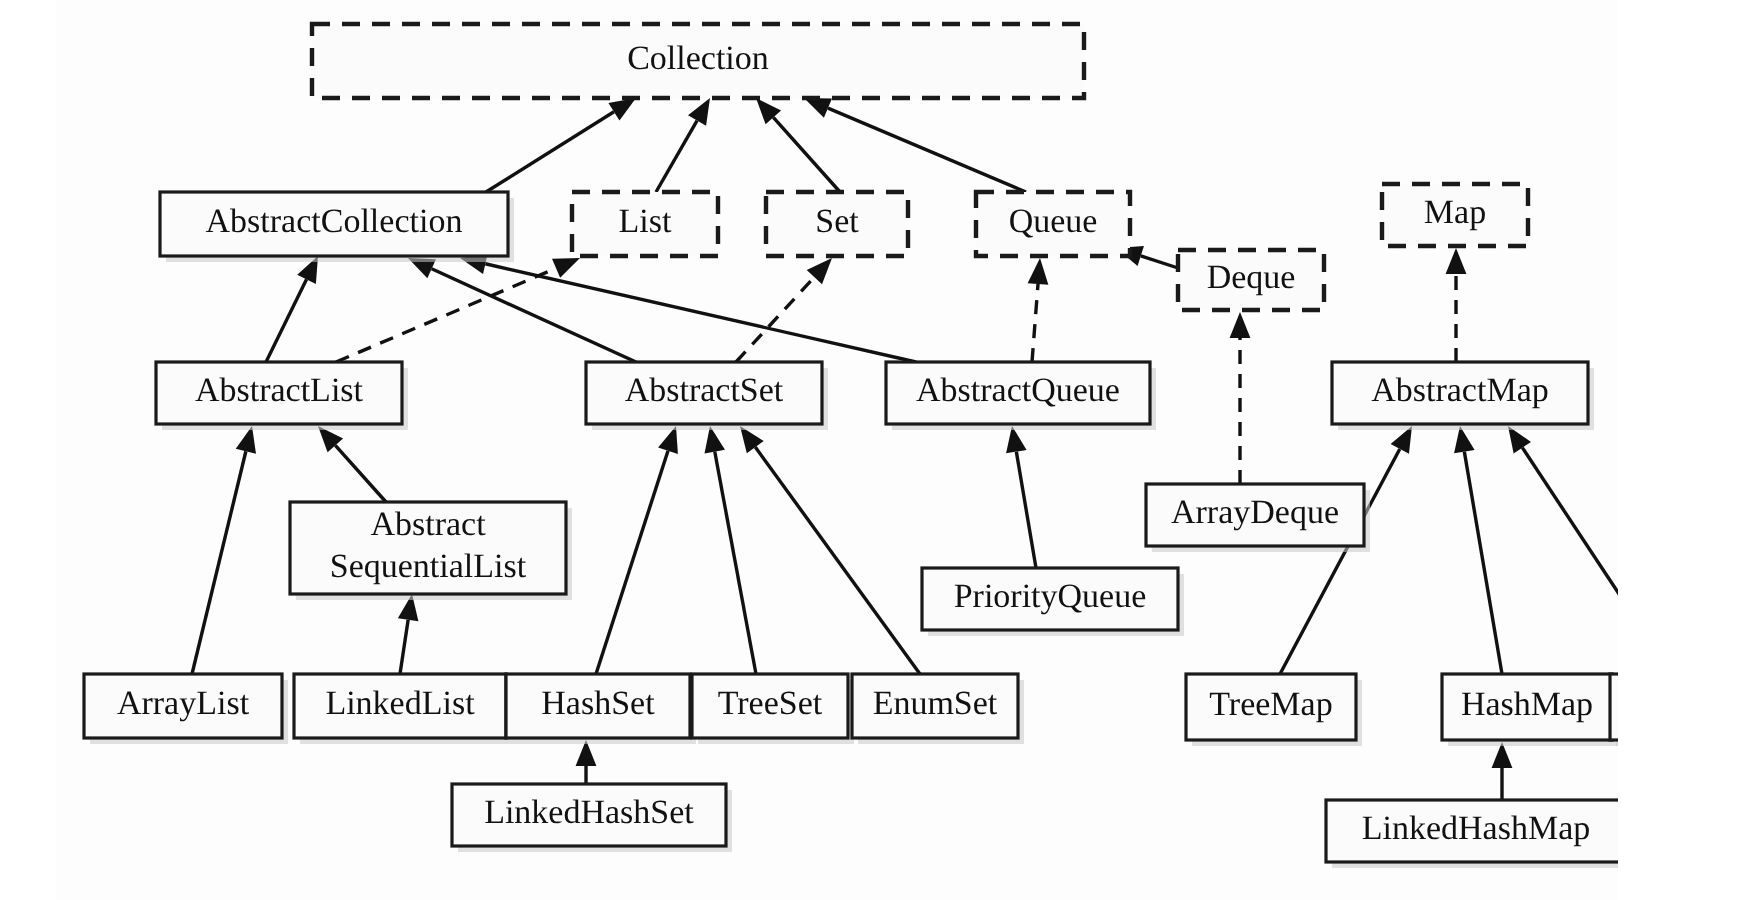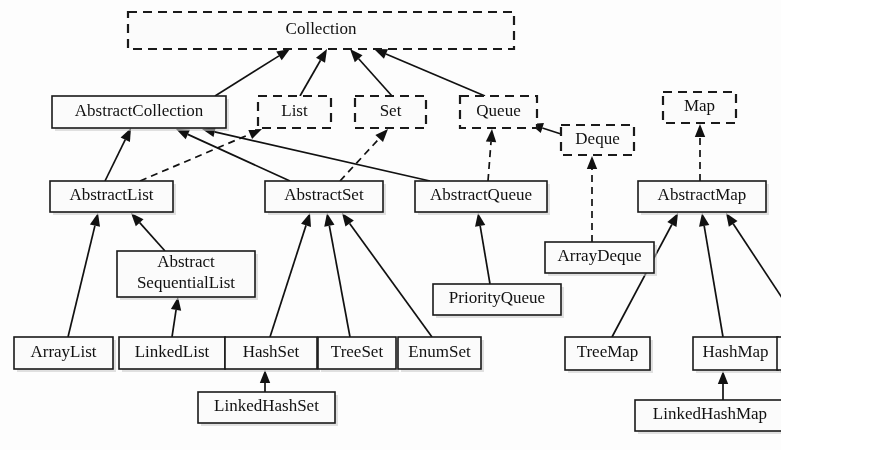--- a/index.html
+++ b/index.html
@@ -7,20 +7,21 @@
     padding: 0;
     background: #ffffff;
   }
   #diagram-root {
     position: relative;
     width: 781px;
     height: 450px;
     background: #fdfdfd;
     font-family: "Liberation Serif", "DejaVu Serif", serif;
     overflow: hidden;
+    margin-left: 28px;
   }
   svg#uml-canvas {
     position: absolute;
     left: 0;
     top: 0;
     width: 877px;
     height: 450px;
   }
   .node-box {
     fill: #fbfbfb;

